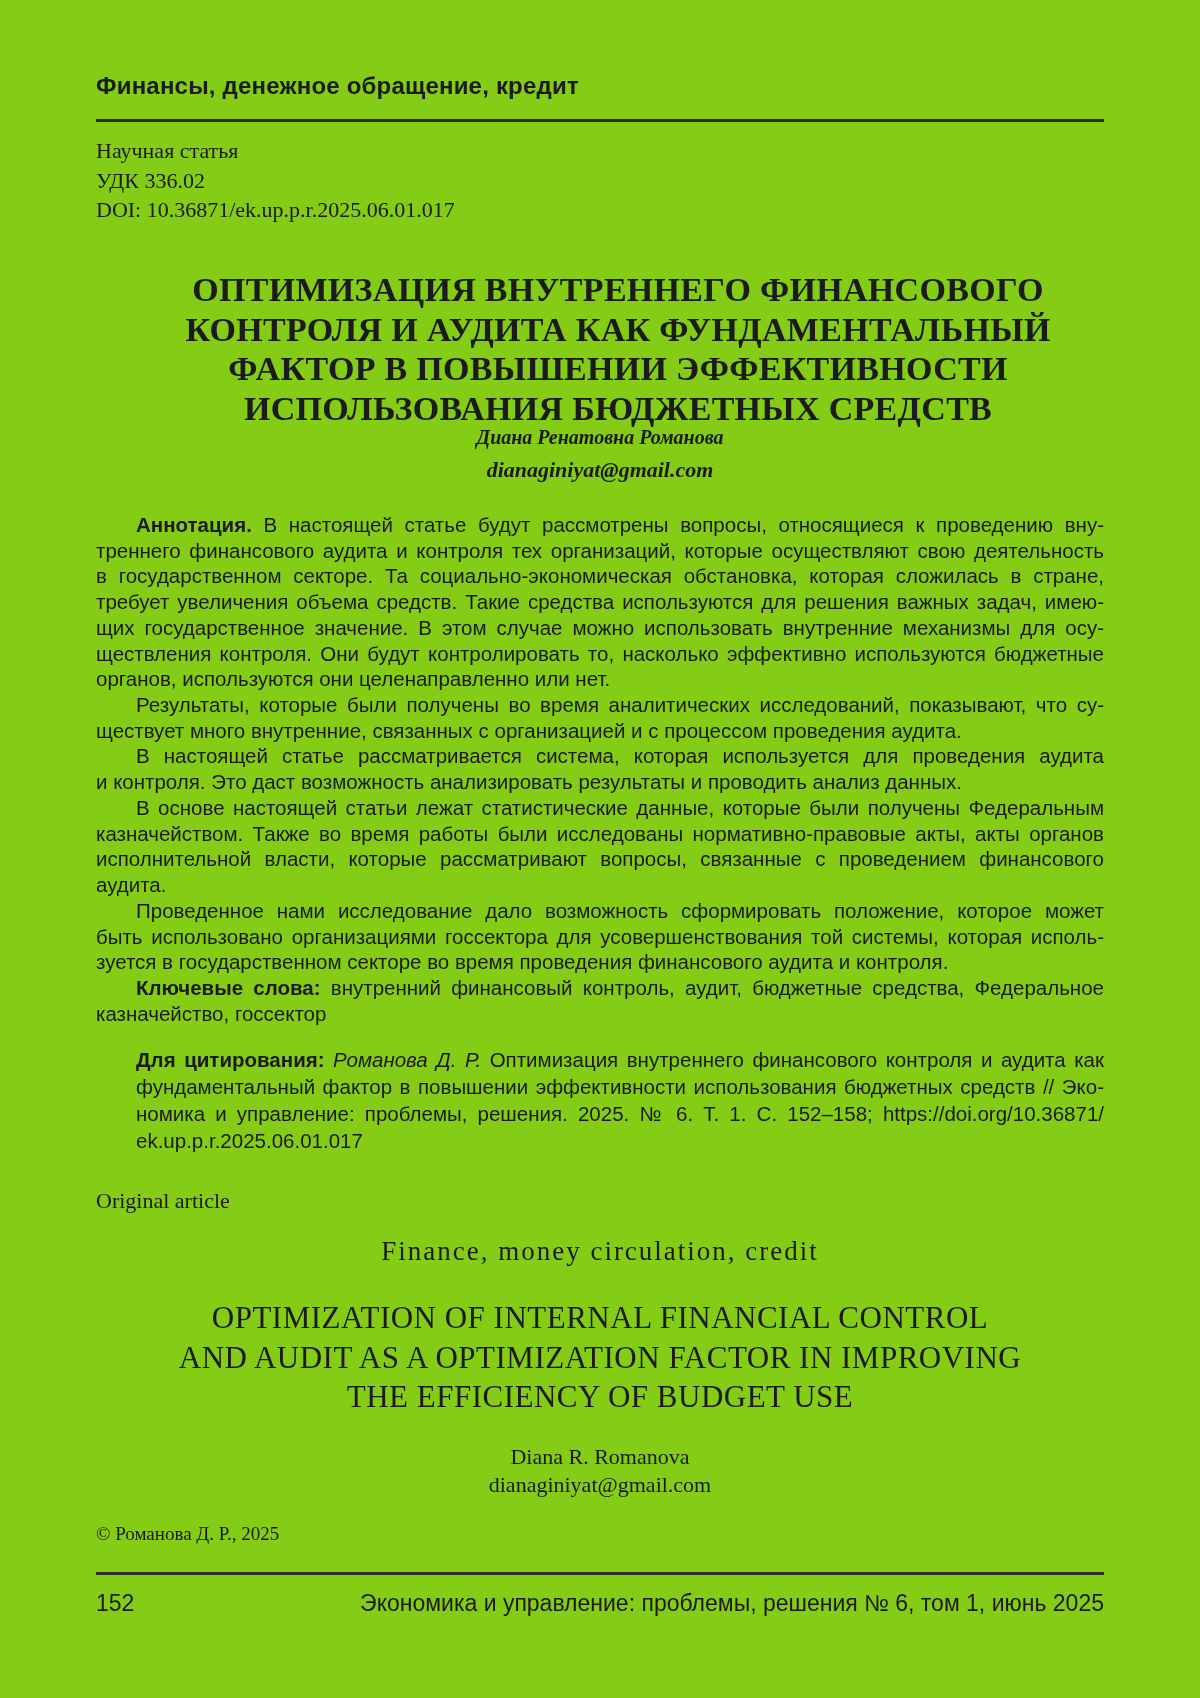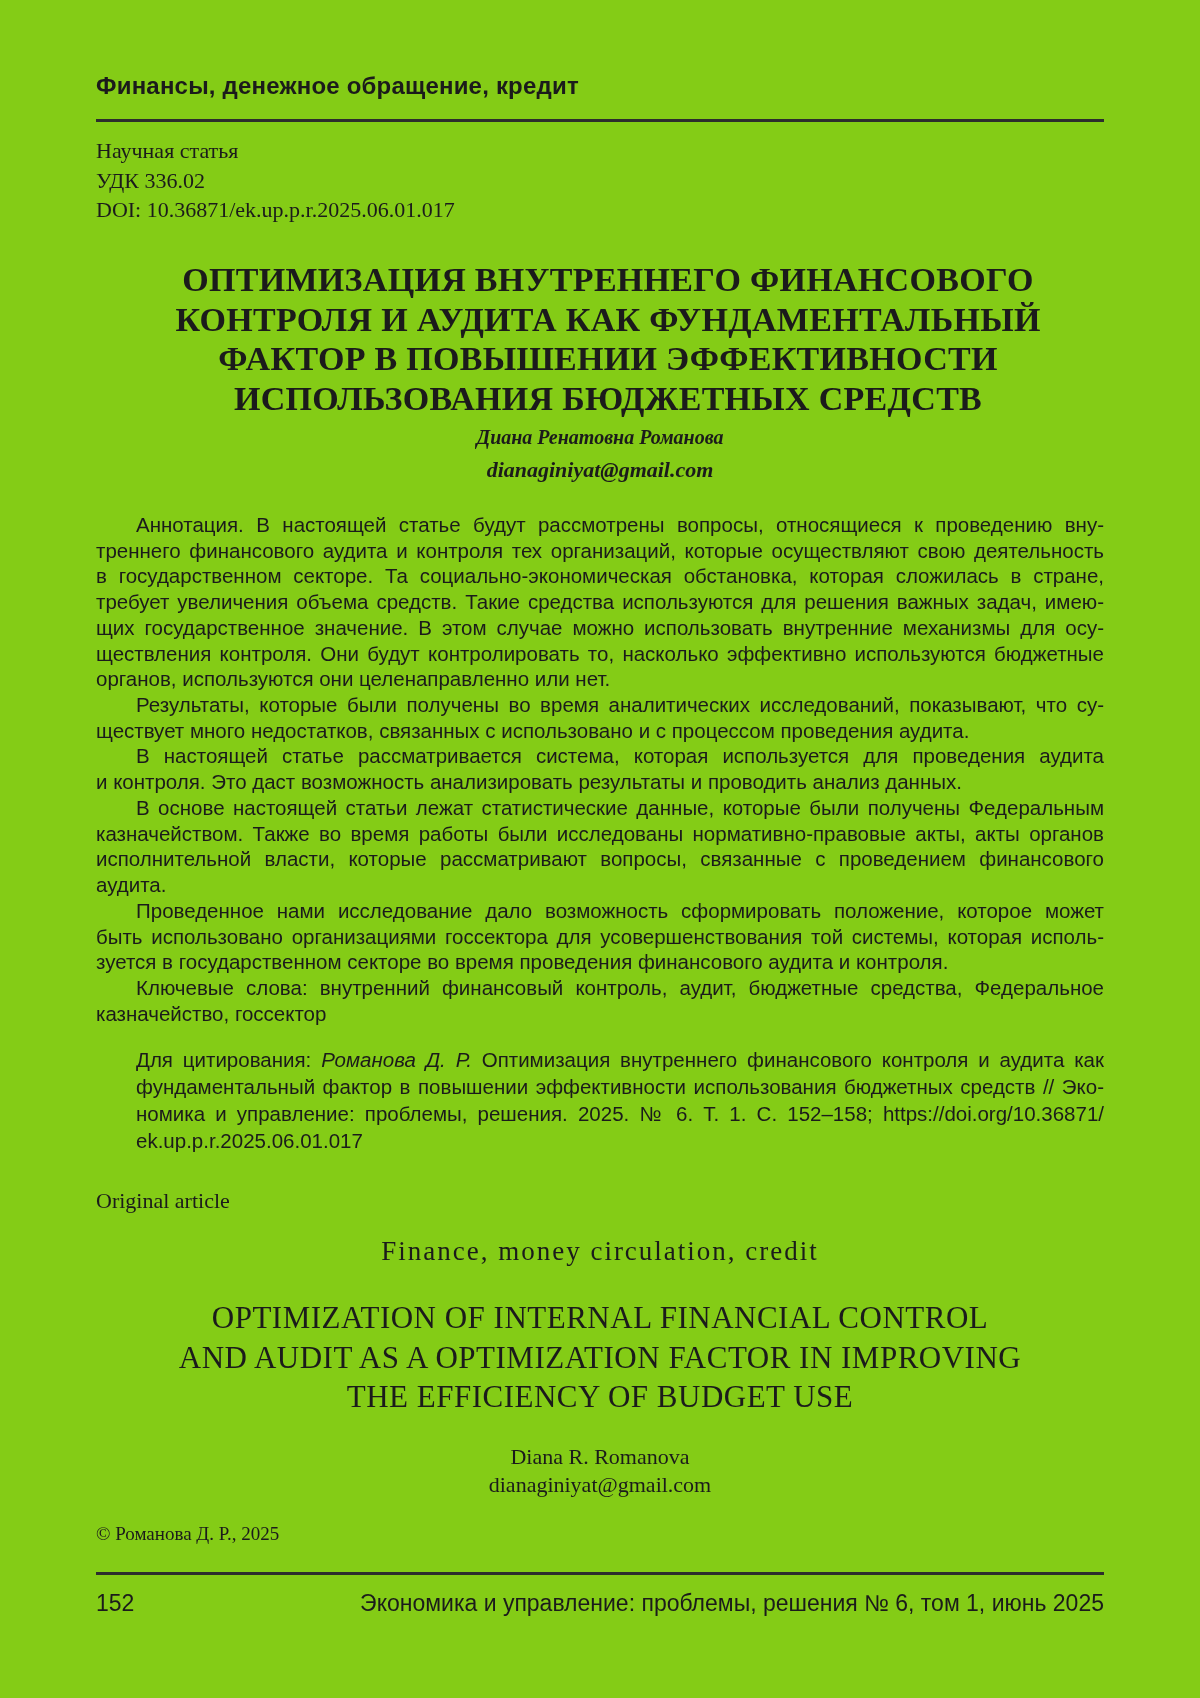--- a/index.html
+++ b/index.html
@@ -116,22 +116,22 @@
 
   
   .footer {
     left: 96px; top: 1590px; width: 1008px;
     display: flex;
     justify-content: space-between;
     align-items: baseline;
     font-family: "Liberation Sans", "DejaVu Sans", sans-serif;
     font-size: 23px;
   }
-  h1, h2 { margin: 8px; padding: 0; }
-  b { font-weight: normal; }
+  h1, h2 { margin: 18px; padding: 0; }
+  b { font-weight: bold; }
   i { font-style: italic; }
 </style>
 </head>
 <body>
 
 <div class="page">
 
   <div class="abs section-title-ru">Финансы, денежное обращение, кредит</div>
   <div class="abs rule header-rule"></div>
 
@@ -153,21 +153,21 @@
 
   <div class="abs abstract">
     <div class="ab-line ind"><b>Аннотация.</b> <span>В настоящей статье будут рассмотрены вопросы, относящиеся к проведению вну-</span></div>
     <div class="ab-line">треннего финансового аудита и контроля тех организаций, которые осуществляют свою деятельность</div>
     <div class="ab-line">в государственном секторе. Та социально-экономическая обстановка, которая сложилась в стране,</div>
     <div class="ab-line">требует увеличения объема средств. Такие средства используются для решения важных задач, имею-</div>
     <div class="ab-line">щих государственное значение. В этом случае можно использовать внутренние механизмы для осу-</div>
     <div class="ab-line">ществления контроля. Они будут контролировать то, насколько эффективно используются бюджетные</div>
     <div class="ab-line lastline">органов, используются они целенаправленно или нет.</div>
     <div class="ab-line ind">Результаты, которые были получены во время аналитических исследований, показывают, что су-</div>
-    <div class="ab-line lastline">ществует много недостатков, связанных с использовано и с процессом проведения аудита.</div>
+    <div class="ab-line lastline">ществует много внутренние, связанных с организацией и с процессом проведения аудита.</div>
     <div class="ab-line ind">В настоящей статье рассматривается система, которая используется для проведения аудита</div>
     <div class="ab-line lastline">и контроля. Это даст возможность анализировать результаты и проводить анализ данных.</div>
     <div class="ab-line ind">В основе настоящей статьи лежат статистические данные, которые были получены Федеральным</div>
     <div class="ab-line">казначейством. Также во время работы были исследованы нормативно-правовые акты, акты органов</div>
     <div class="ab-line">исполнительной власти, которые рассматривают вопросы, связанные с проведением финансового</div>
     <div class="ab-line lastline">аудита.</div>
     <div class="ab-line ind">Проведенное нами исследование дало возможность сформировать положение, которое может</div>
     <div class="ab-line">быть использовано организациями госсектора для усовершенствования той системы, которая исполь-</div>
     <div class="ab-line lastline">зуется в государственном секторе во время проведения финансового аудита и контроля.</div>
     <div class="ab-line ind"><b>Ключевые слова:</b> <span>внутренний финансовый контроль, аудит, бюджетные средства, Федеральное</span></div>

